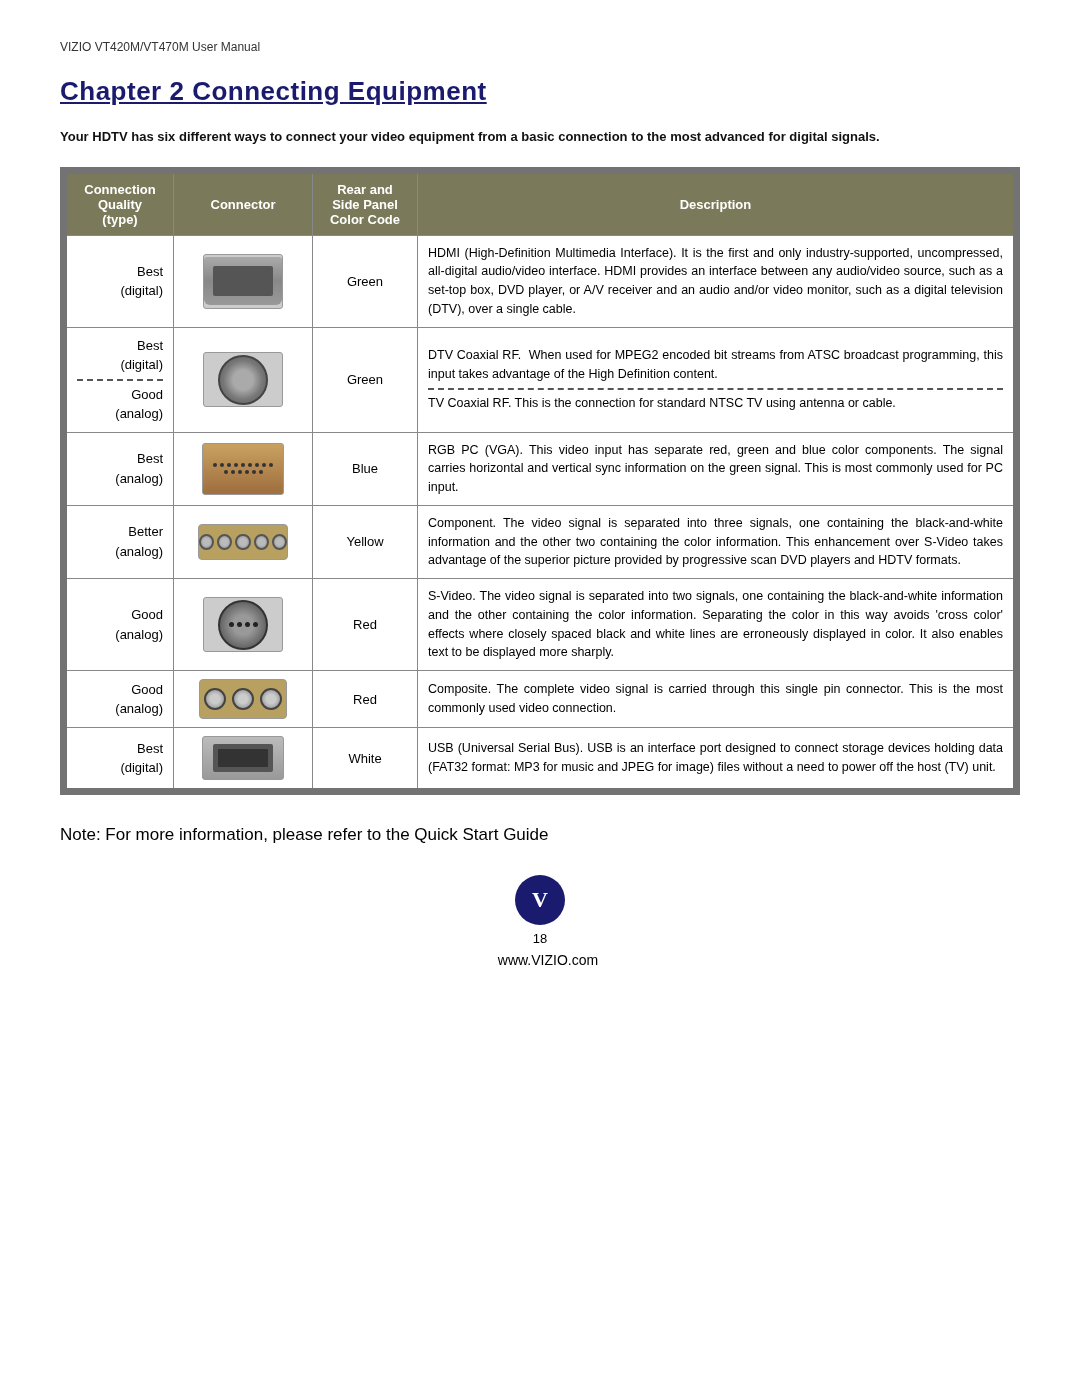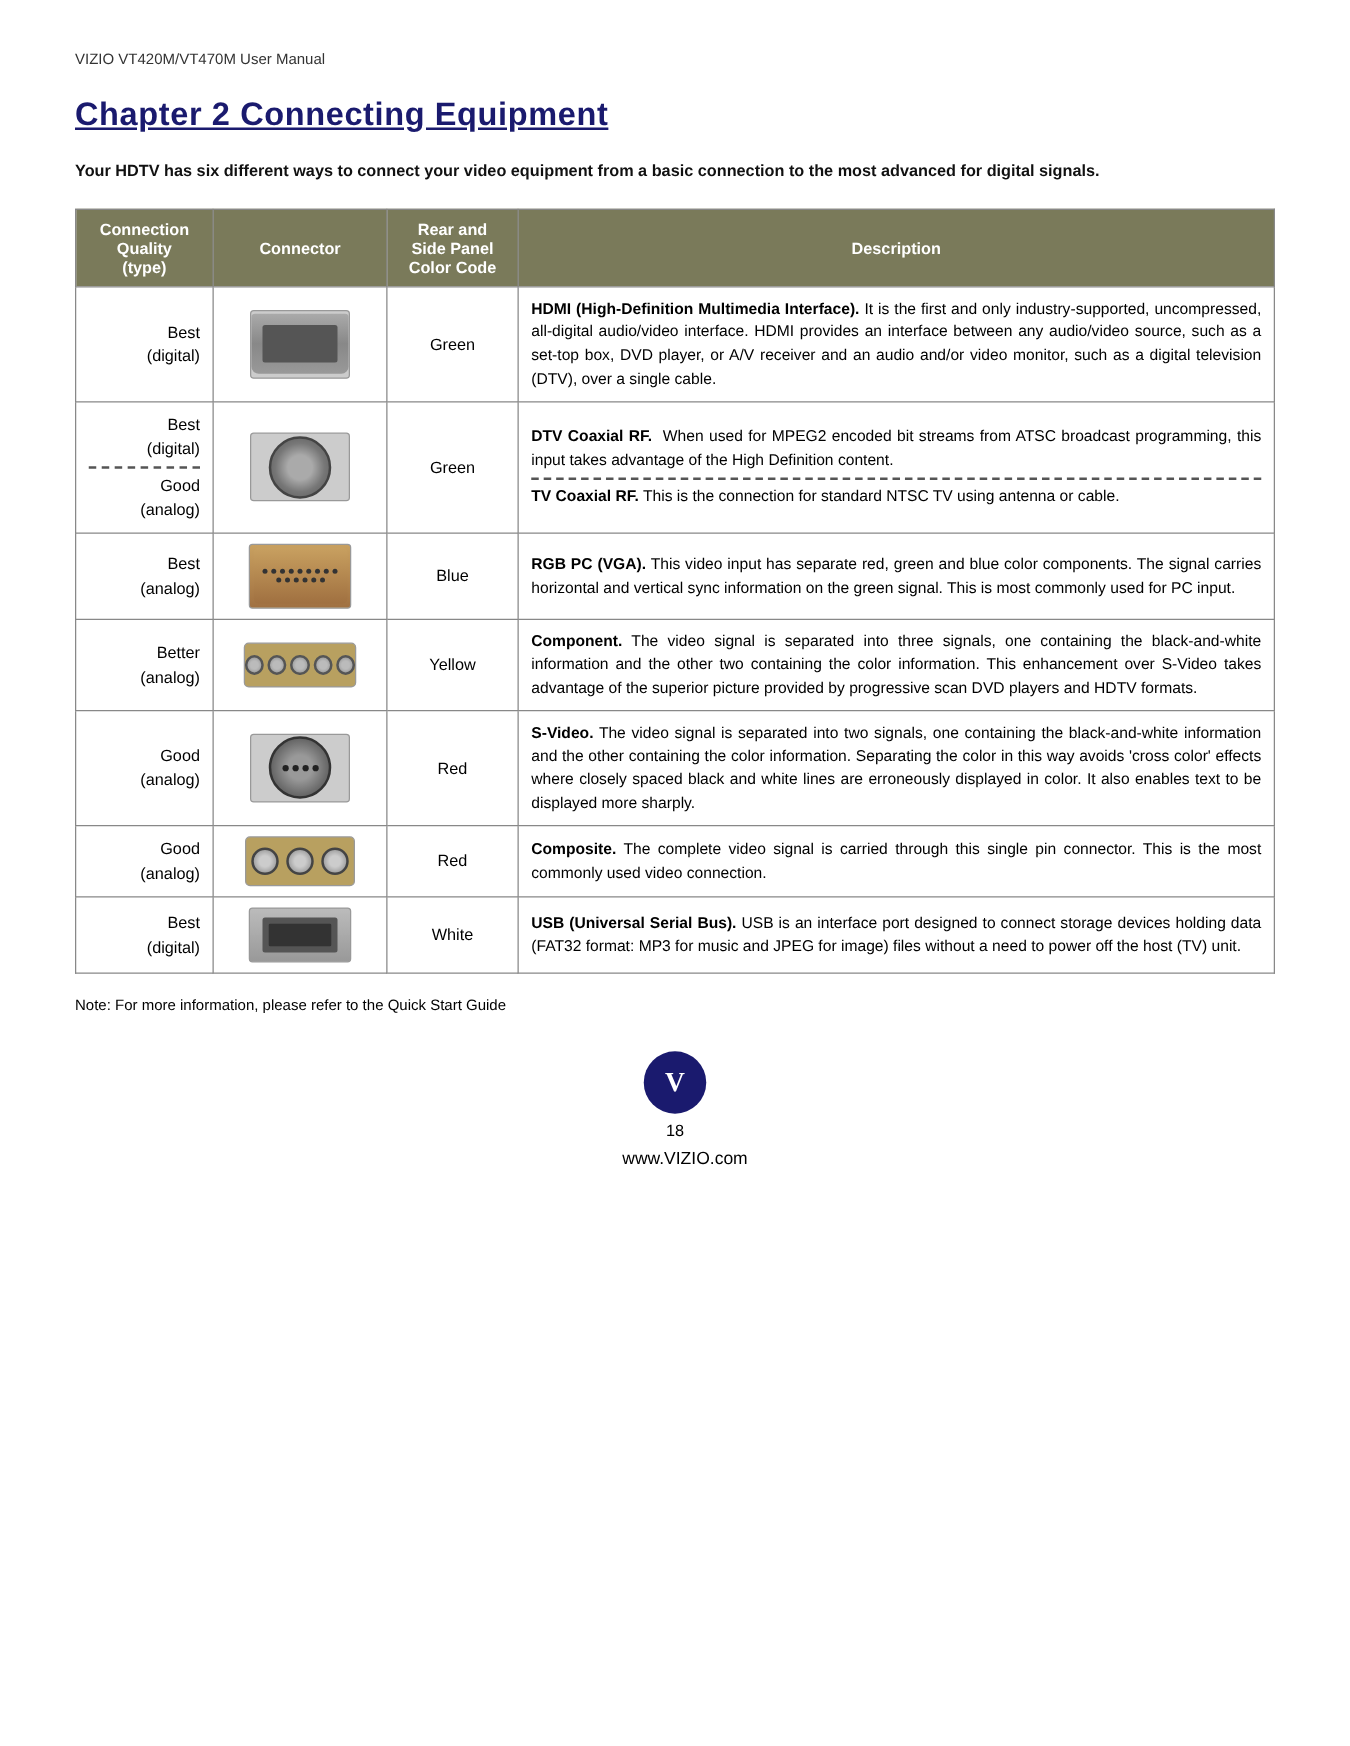--- a/index.html
+++ b/index.html
@@ -29,43 +29,43 @@
     .chapter-intro {
       font-size: 13px;
       margin-bottom: 20px;
       line-height: 1.5;
       color: #111;
       font-weight: bold;
     }
     .connection-table {
       width: 100%;
       border-collapse: collapse;
-      border: 1px solid #737373;
-      margin-bottom: 18px;
+      border: 7px solid #737373;
+      margin-bottom: 30px;
     }
     .connection-table th, .connection-table td {
       border: 1px solid #888;
       padding: 8px 10px;
       vertical-align: middle;
     }
     .table-header-row th {
       background: #7a7a5a;
       color: #fff;
       font-weight: bold;
       font-size: 13px;
       text-align: center;
     }
     .col-quality { width: 110px; text-align: center; }
     .col-connector { width: 139px; text-align: center; }
     .col-color { width: 105px; text-align: center; }
     .col-description { width: auto; text-align: left; }
     .quality-cell { text-align: right; font-size: 13px; line-height: 1.5; }
     .color-cell { text-align: center; font-size: 13px; }
     .desc-cell { font-size: 12.5px; line-height: 1.5; text-align: justify; }
-    .desc-cell b { font-weight: bold; }
+    .desc-cell b { font-weight: normal; }
     .connector-img {
       width: 80px;
       height: 55px;
       display: flex;
       align-items: center;
       justify-content: center;
       margin: 0 auto;
       background: #ccc;
       border: 1px solid #999;
       border-radius: 3px;
@@ -139,21 +139,21 @@
       width: 5px;
       height: 5px;
       background: #222;
       border-radius: 50%;
     }
     .dashed-line {
       border-top: 2px dashed #555;
       margin: 4px 0;
     }
     .note-line {
-      font-size: 12px;
+      font-size: 17px;
     }
     .footer-section {
       display: flex;
       flex-direction: column;
       align-items: center;
       margin-top: 30px;
       gap: 6px;
     }
     .footer-logo {
       width: 50px;

